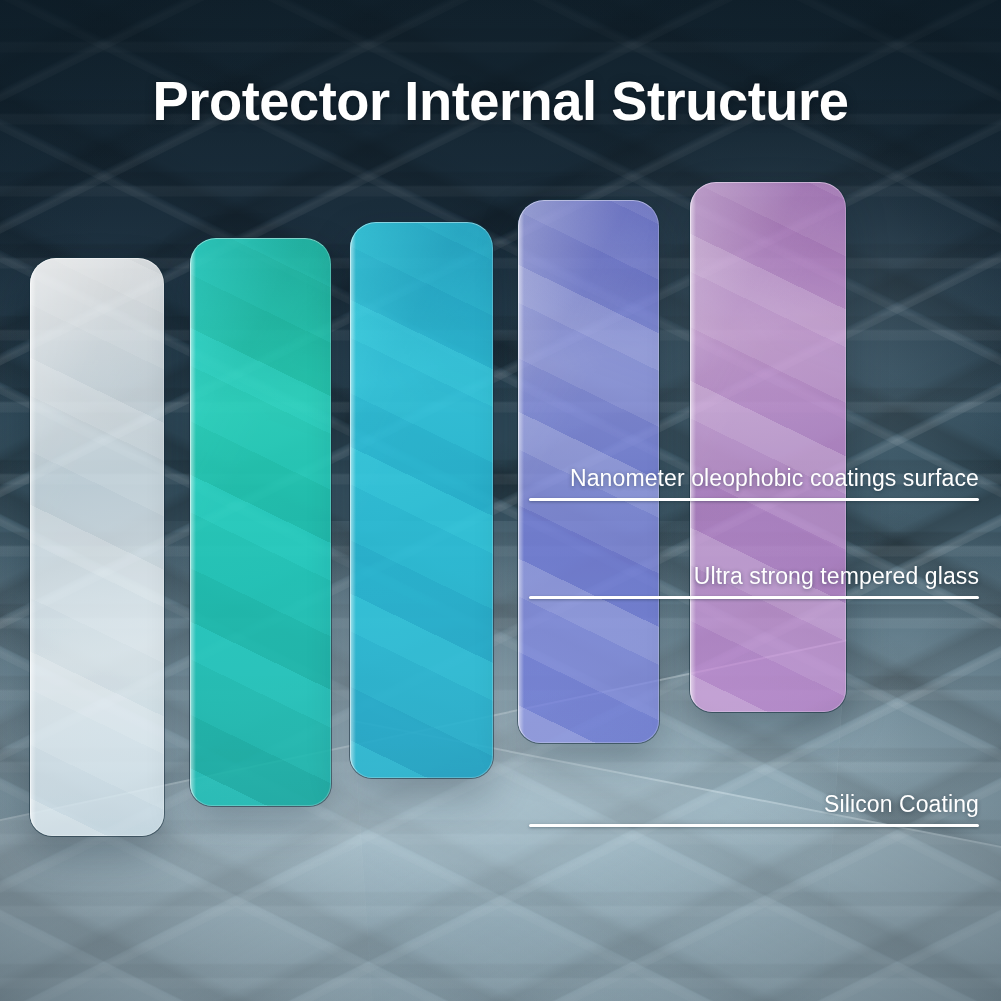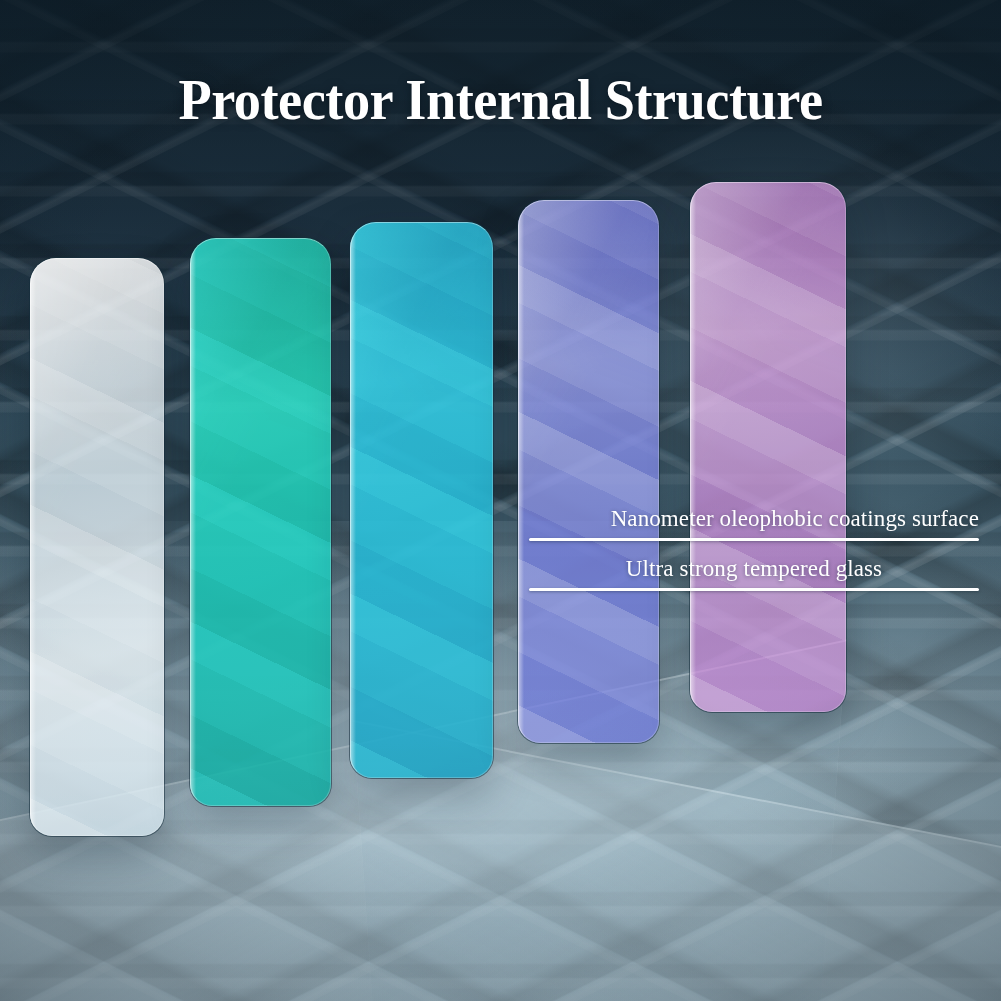--- a/index.html
+++ b/index.html
@@ -1,21 +1,21 @@
 <!DOCTYPE html>
 <html><head>
 <meta charset="utf-8">
 <style>
   * { margin:0; padding:0; box-sizing:border-box; }
   html,body { width:1001px; height:1001px; background:#223948; overflow:hidden; }
 
   #stage{
     position:relative;
     width:1001px; height:1001px;
-    font-family:Liberation Serif, serif;
+    font-family:Liberation Sans, sans-serif;
     overflow:hidden;
     background:#8b5cf6;
   }
 
   
   .bg-base{
     position:absolute; inset:0;
     background:
       linear-gradient(180deg,
         #1b3140 0%,
@@ -179,42 +179,41 @@
       linear-gradient(170deg, rgba(214,160,226,.76) 0%, rgba(226,176,232,.78) 28%, rgba(206,152,220,.78) 60%, rgba(200,146,214,.78) 100%);
   }
 
   
   .callouts{ position:absolute; inset:0; }
   .callout{
     position:absolute;
     right:22px;
     width:450px;
     text-align:right;
-    margin-top:40px;
   }
   .callout .ctext{
     display:block;
     color:#ffffff;
     font-size:23px;
     font-weight:400;
     letter-spacing:.1px;
     line-height:1.1;
     padding-bottom:7px;
     text-shadow:0 1px 4px rgba(12,30,44,.45);
     white-space:nowrap;
   }
   .callout .cline{
     display:block;
     height:3px;
     background:#ffffff;
     border-radius:2px;
     box-shadow:0 1px 3px rgba(10,26,38,.35);
   }
   #callout-0{ top:466px; }
-  #callout-1{ top:516px;text-align:center; }
+  #callout-1{ top:564px; }
   #callout-2{ top:628px; }
   #callout-3{ top:710px; }
   #callout-4{ top:792px; }
 </style>
 </head>
 <body>
 
 <div id="stage">
 
   <div class="bg-base"></div>
@@ -272,16 +271,20 @@
       <span class="cline"></span>
     </div>
 
     <div class="callout" id="callout-1">
       <span class="ctext">Ultra strong tempered glass</span>
       <span class="cline"></span>
     </div>
 
 
 
+    <div class="callout" id="callout-4">
+      <span class="ctext">Silicon Coating</span>
+      <span class="cline"></span>
+    </div>
 
   </div>
 
 </div>
 
 </body></html>

